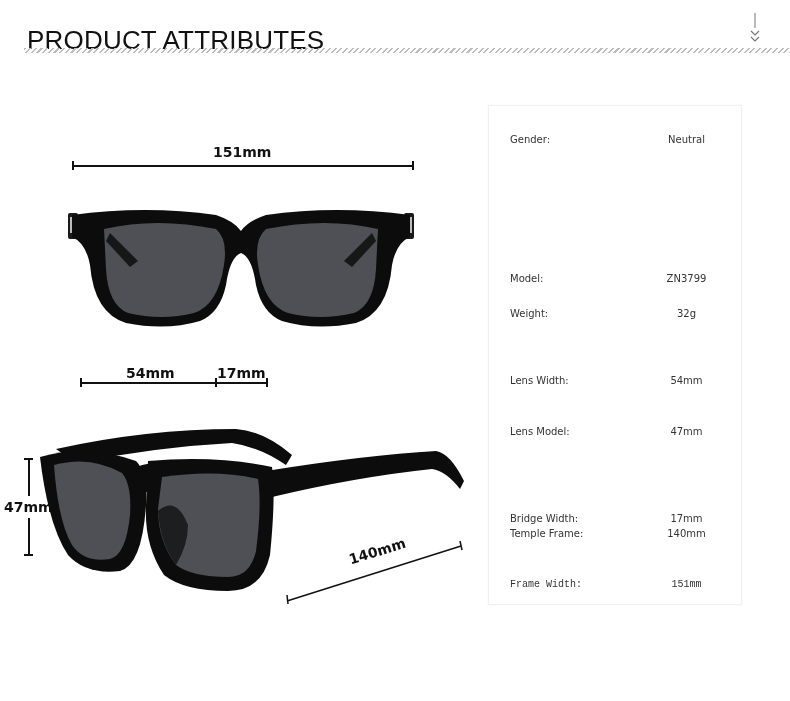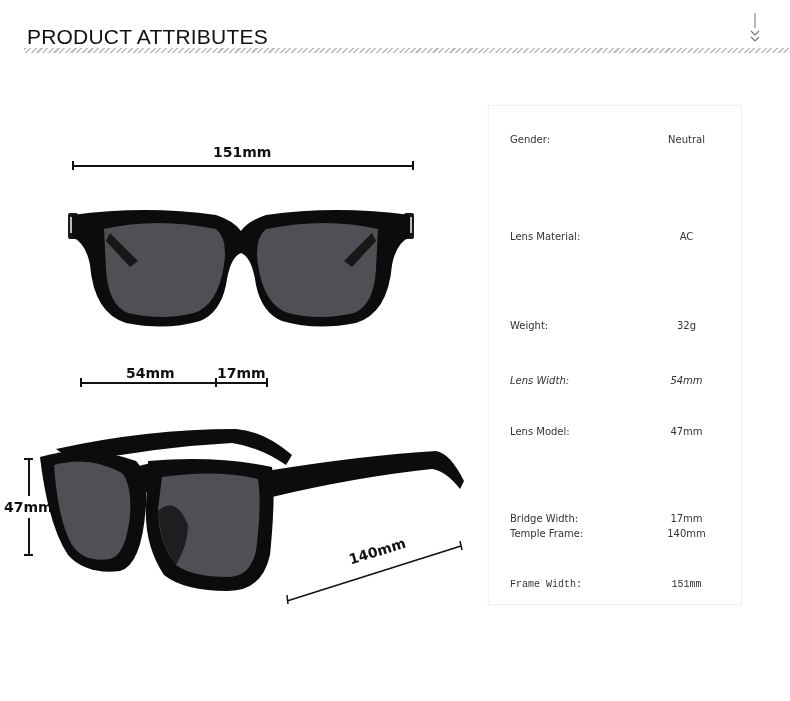--- a/index.html
+++ b/index.html
@@ -1,21 +1,21 @@
 <!DOCTYPE html>
 <html><head>
 <meta charset="utf-8">
 <style>
   * { box-sizing: border-box; margin: 0; padding: 0; }
   html, body { width: 790px; height: 701px; background: #ffffff; overflow: hidden; }
   body { position: relative; font-family: "Liberation Sans", sans-serif; color: #222; }
 
   .header-title {
     position: absolute; left: 27px; top: 25px;
-    font-size: 21px; letter-spacing: 0.2px; color: #111;
+    font-size: 26px; letter-spacing: 0.2px; color: #111;
     font-family: "Liberation Sans", sans-serif;
   }
   .header-stripe {
     position: absolute; left: 24px; top: 48px; width: 766px; height: 5px;
     background: repeating-linear-gradient(135deg, #bdbdbd 0 1.5px, transparent 1.5px 4px);
   }
   .scroll-icon {
     position: absolute; left: 748px; top: 12px; width: 14px; height: 32px;
   }
 
@@ -109,29 +109,29 @@
   <line x1="2" y1="55" x2="3" y2="64" stroke="#111" stroke-width="1.5"></line>
   <line x1="175" y1="1" x2="177" y2="10" stroke="#111" stroke-width="1.5"></line>
 </svg>
 <div class="dim-label" style="left:347px; top:552px; transform: rotate(-17deg); transform-origin: left top;">140mm</div>
 
 <div class="spec-panel">
   <div class="spec-row" style="top:18px;">
     <span class="spec-label">Gender:</span>
     <span class="spec-value">Neutral</span>
   </div>
-  <div class="spec-row" style="top:115px;">
-    <span class="spec-label">Lens Material:</span>
-    <span class="spec-value">AC</span>
+  <div class="spec-row" style="top:157px;">
+    <span class="spec-label">Model:</span>
+    <span class="spec-value">ZN3799</span>
   </div>
-  <div class="spec-row" style="top:204px;">
+  <div class="spec-row" style="top:192px;">
     <span class="spec-label">Weight:</span>
     <span class="spec-value">32g</span>
   </div>
-  <div class="spec-row" style="top:259px;font-style:italic;">
+  <div class="spec-row" style="top:259px;">
     <span class="spec-label">Lens Width:</span>
     <span class="spec-value">54mm</span>
   </div>
   <div class="spec-row" style="top:310px;">
     <span class="spec-label">Lens Model:</span>
     <span class="spec-value">47mm</span>
   </div>
   <div class="spec-row" style="top:361px;margin-top:36px;">
     <span class="spec-label">Bridge Width:</span>
     <span class="spec-value">17mm</span>

